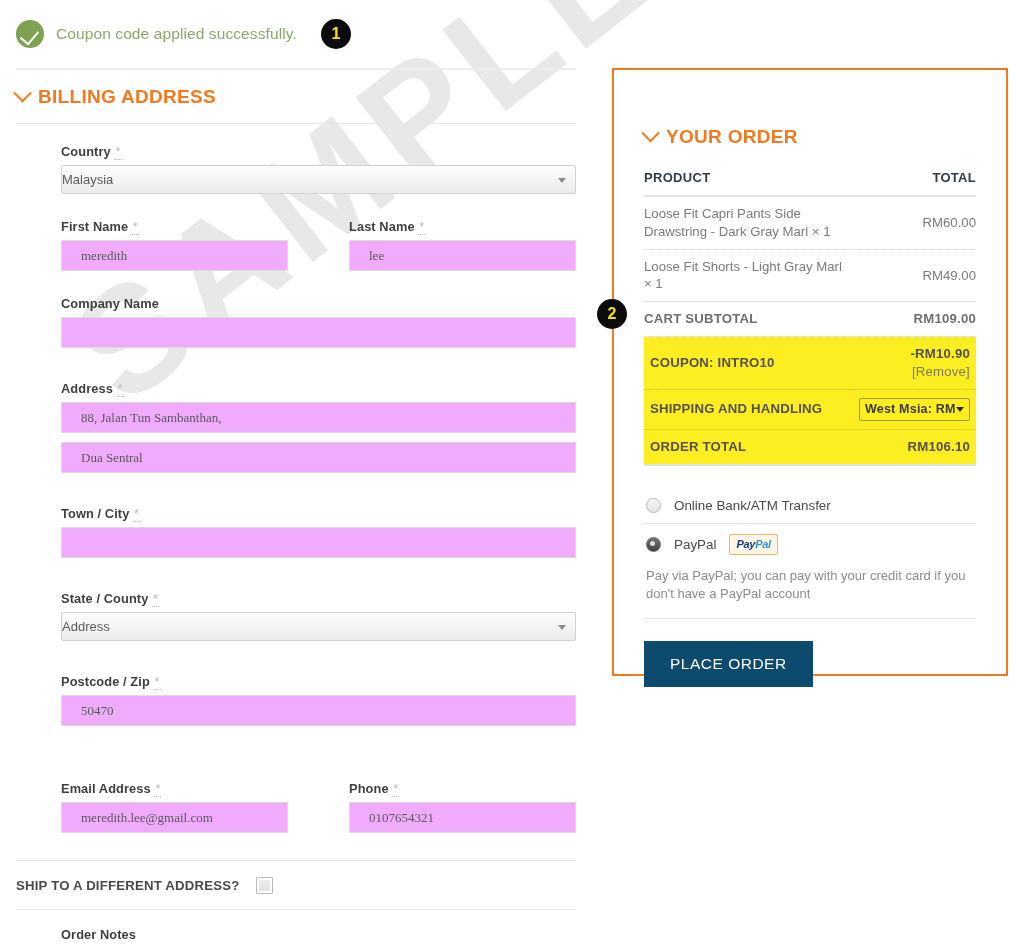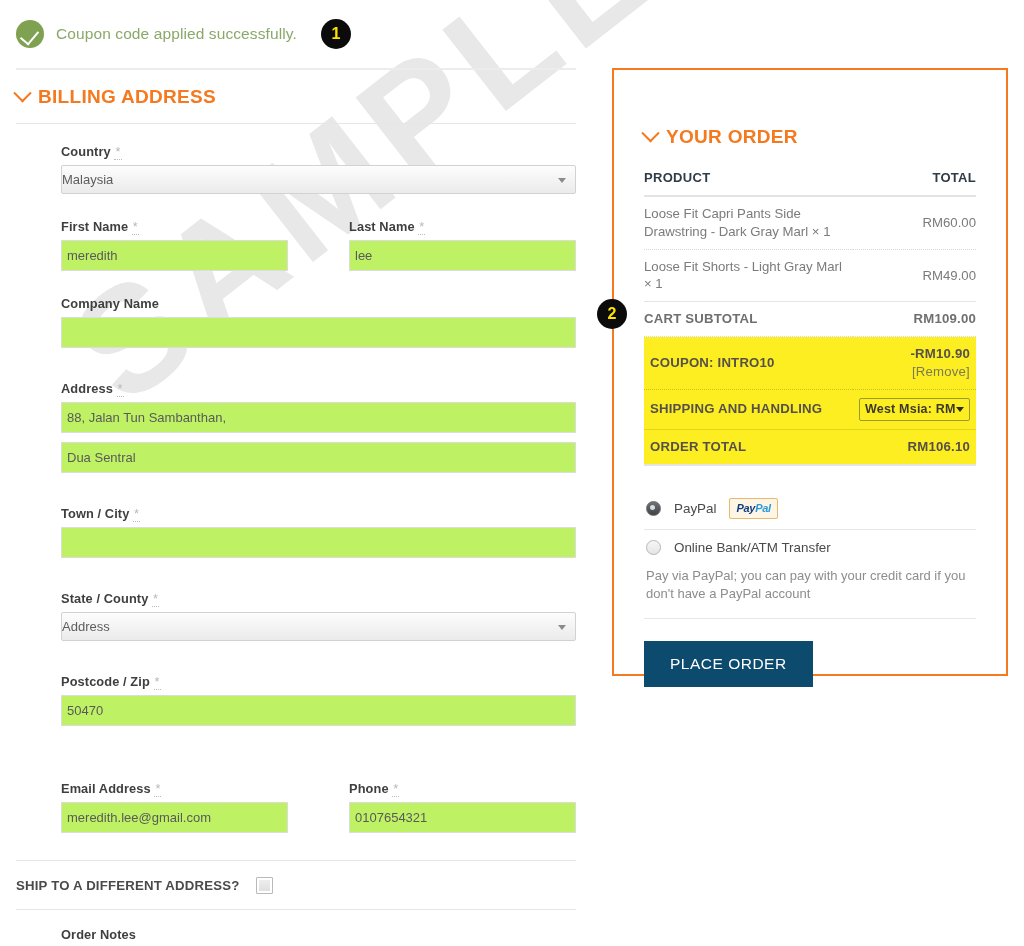--- a/index.html
+++ b/index.html
@@ -141,25 +141,25 @@
     color: #b9b9b9;
     font-weight: normal;
     border-bottom: 1px dotted #bbb;
     padding: 0 1px;
   }
   .input, .textarea {
     box-sizing: border-box;
     width: 100%;
     height: 31px;
     border: 1px solid #dcdcdc;
-    background: #bef264;
-    font-family: Liberation Sans, sans-serif;
+    background: #f0abfc;
+    font-family: Liberation Serif, serif;
     font-size: 13px;
     color: #5a5a5a;
-    padding: 0 5px;
+    padding: 0 19px;
     outline: none;
     border-radius: 0;
   }
   .input::placeholder { color: #b5b5b5; }
   .select {
     box-sizing: border-box;
     width: 100%;
     height: 29px;
     border: 1px solid #d2d2d2;
     background: linear-gradient(to bottom,#fdfdfd 0%,#f3f3f3 55%,#ebebeb 100%);
@@ -559,30 +559,30 @@
           </tr>
           <tr class="hl total">
             <td>ORDER TOTAL</td>
             <td class="right">RM106.10</td>
           </tr>
         </tbody>
       </table>
 
       <div class="pay-list">
         <div class="pay-row">
+          <span class="radio"></span>
+          <span>Online Bank/ATM Transfer</span>
+        </div>
+        <div class="pay-row">
           <span class="radio on"></span>
           <span>PayPal</span>
           <span class="paypal-logo">
             <span class="pp-a">Pay</span>
               <span class="pp-b">Pal</span>
           </span>
         </div>
-        <div class="pay-row">
-          <span class="radio"></span>
-          <span>Online Bank/ATM Transfer</span>
-        </div>
         <div class="pay-desc">Pay via PayPal; you can pay with your credit card if you don't have a PayPal account</div>
       </div>
 
       <button class="place-order">PLACE ORDER</button>
     </div>
   </div>
 </div>
 
 </body></html>

